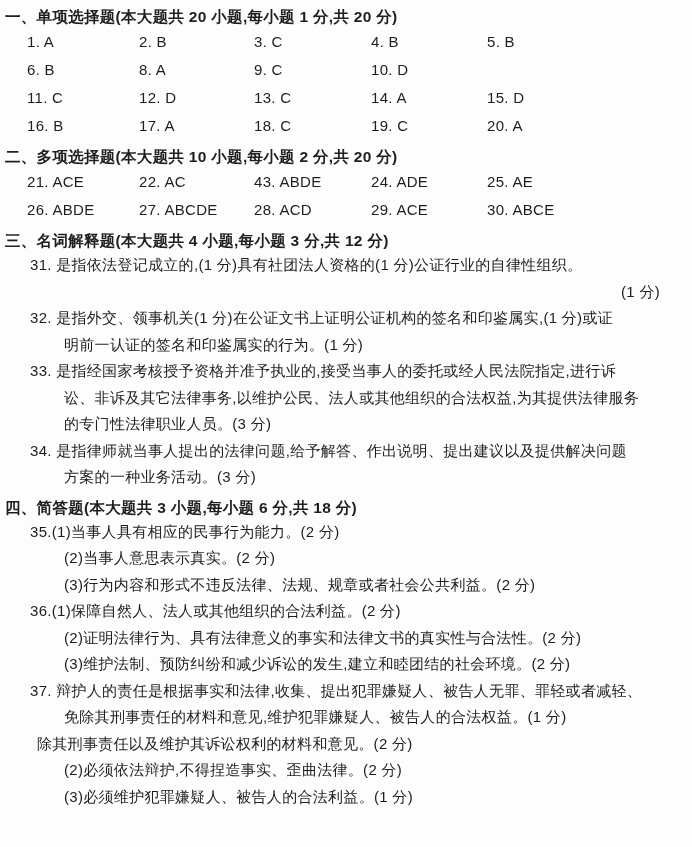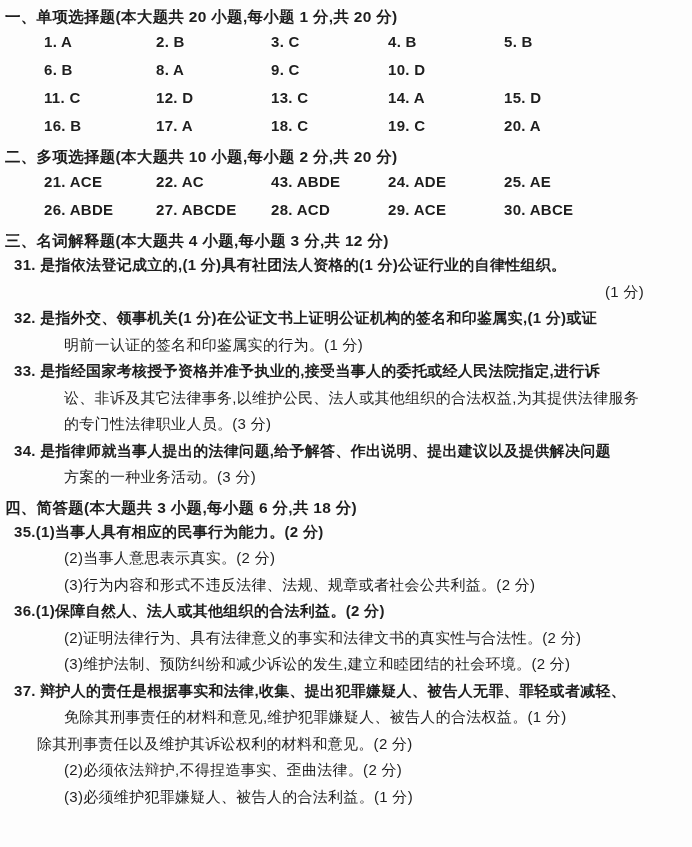--- a/index.html
+++ b/index.html
@@ -23,35 +23,35 @@
     height: 22px;
     line-height: 22px;
     padding-left: 5px;
     margin-top: 6px;
     white-space: nowrap;
   }
   .sec-heading.first { margin-top: 0; }
   .answers-row {
     display: grid;
     grid-template-columns: 112px 115px 117px 116px auto;
-    padding-left: 44px;
+    padding-left: 27px;
     height: 28px;
     line-height: 28px;
-    font-weight: 700;
+    font-weight: 400;
   }
   .answers-row span { white-space: nowrap; }
   .ln {
     height: 26.5px;
     line-height: 26.5px;
     white-space: nowrap;
   }
-  .ln-num   { padding-left: 14px; font-weight: bold; }
+  .ln-num   { padding-left: 30px; }
   .ln-cont  { padding-left: 64px; }
   .ln-cont2 { padding-left: 37px; }
-  .ln-right { text-align: right; padding-right: 48px; }
+  .ln-right { text-align: right; padding-right: 32px; }
 </style>
 </head>
 <body>
 
 <div class="page">
 
   <div class="sec-heading first">一、单项选择题(本大题共 20 小题,每小题 1 分,共 20 分)</div>
   <div>
     <div class="answers-row">
       <span>1. A</span>

